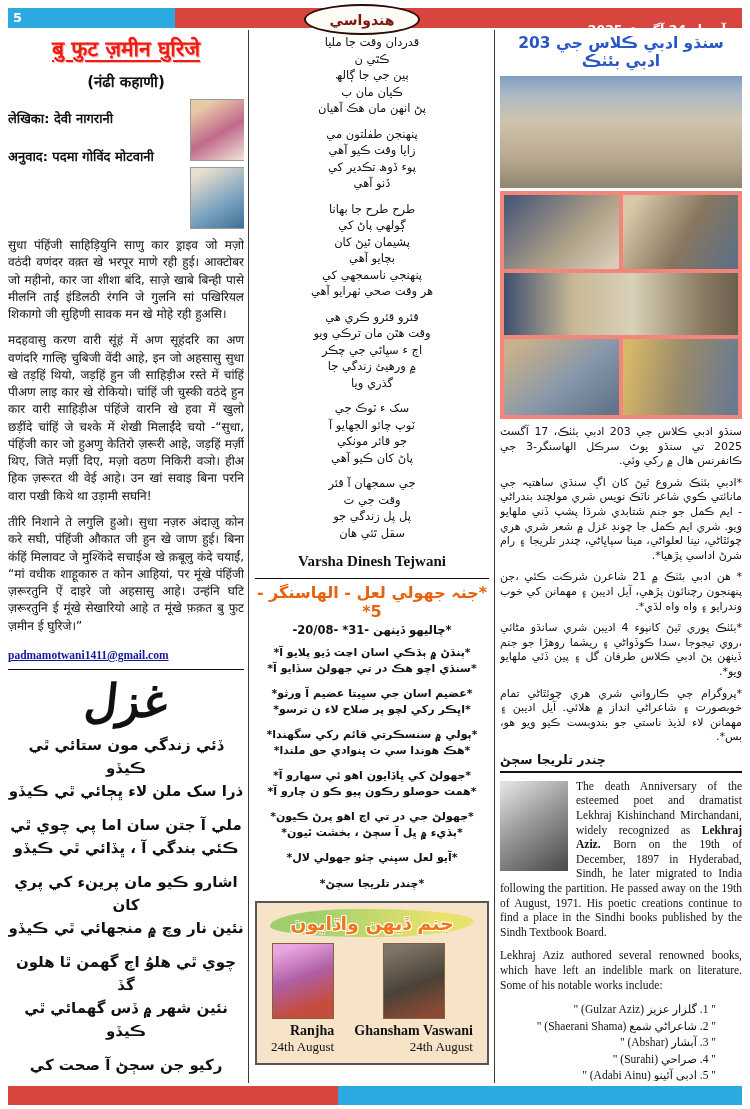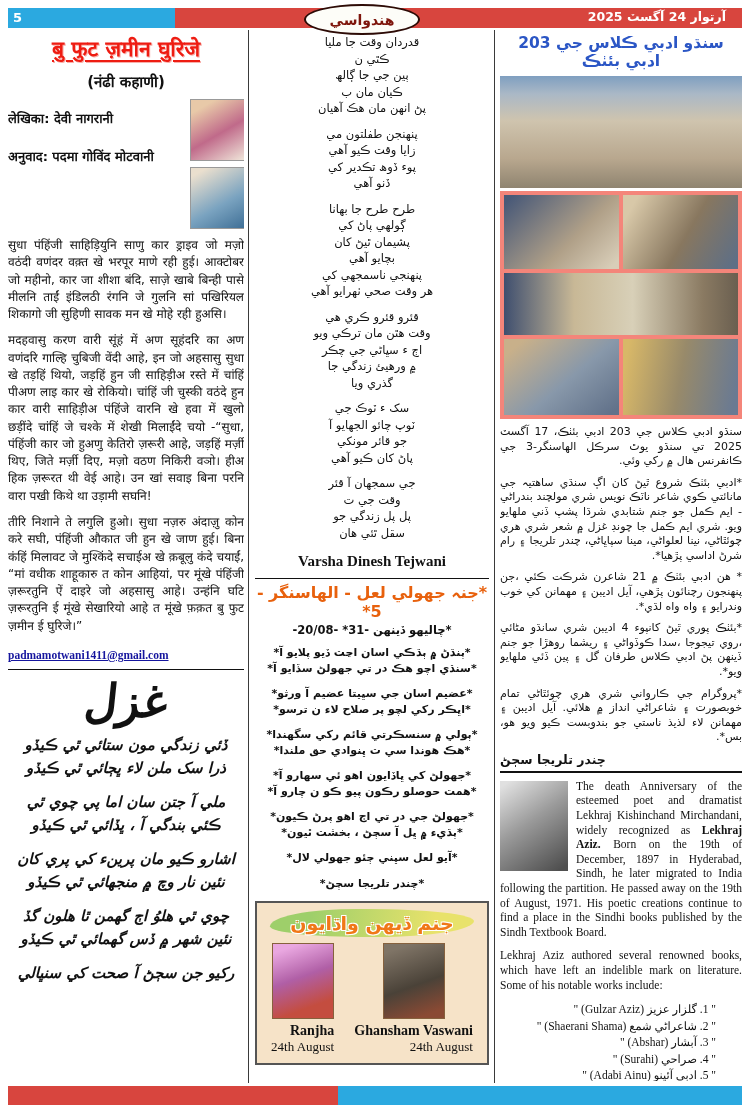--- a/index.html
+++ b/index.html
@@ -3,21 +3,21 @@
 <meta charset="utf-8">
 <style>
   html,body{margin:0;padding:0;background:#e8e8e8;}
   .page{position:relative;width:750px;height:1109px;background:#fff;margin:0 auto;overflow:hidden;
         font-family:"DejaVu Sans",sans-serif;color:#111;}
   
   .topbar{position:absolute;left:8px;top:8px;right:8px;height:20px;}
   .bar-blue{position:absolute;left:0;top:0;width:167px;height:20px;background:#2BA9E0;}
   .page-num{position:absolute;left:5px;top:2px;color:#fff;font-weight:bold;font-size:13px;}
   .bar-red{position:absolute;left:167px;right:0;top:0;height:20px;background:#D8453E;}
-  .issue-date{position:absolute;right:16px;top:1px;color:#fff;font-weight:bold;font-size:12.5px;direction:rtl;}
+  .issue-date{position:absolute;right:16px;top:14px;color:#fff;font-weight:bold;font-size:12.5px;direction:rtl;}
   .masthead{position:absolute;left:296px;top:-4px;width:112px;height:27px;background:#fdfdf8;
             border:2px solid #2d0b06;border-radius:50%;display:flex;align-items:center;justify-content:center;z-index:3;}
   .masthead span{color:#7e150c;font-weight:bold;font-size:14px;direction:rtl;}
   
   .divider{position:absolute;top:30px;bottom:26px;width:1px;background:#3a3a3a;}
   .d1{left:248px}.d2{left:494px}
   .col{position:absolute;top:34px;bottom:28px;overflow:hidden;}
   .col1{left:8px;width:236px;}
   .col2{left:255px;width:234px;}
   .col3{left:500px;width:242px;}
@@ -30,21 +30,21 @@
   .photo{width:54px;height:60px;margin-bottom:6px;border:1px solid #999;}
   .p-author{background:linear-gradient(150deg,#e8c9a8 15%,#c06a8a 55%,#f0e6da);}
   .p-translator{background:linear-gradient(150deg,#eadfce 10%,#7aa3c0 60%,#3f6f96);}
   .byline{font-weight:bold;font-size:13px;margin:10px 0 20px;}
   .story-para{font-size:12px;line-height:1.44;text-align:justify;margin:0 0 9px;}
   .email{display:inline-block;color:#15159e;font-weight:bold;font-size:11.5px;text-decoration:underline;
          font-family:"Liberation Serif",serif;margin:0 0 6px;cursor:pointer;}
   .rule{border:none;border-top:1.5px solid #111;margin:2px 0 6px;}
   .ghazal-title{text-align:center;font-size:46px;font-weight:bold;font-family:"DejaVu Serif",serif;
                 transform:skewX(-6deg);margin:0 0 8px;line-height:1.1;}
-  .ghazal-line{text-align:center;font-weight:bold;font-size:15px;line-height:23px;font-style:italic;}
+  .ghazal-line{text-align:center;font-weight:bold;font-size:15px;line-height:23px;}
   .ghazal-line:empty{height:11px;}
   
   .poem-line{text-align:center;font-size:11.5px;line-height:16.5px;}
   .poem-line:empty{height:9px;}
   .poem-author{text-align:center;font-family:"Liberation Serif",serif;font-weight:bold;font-size:15px;margin:12px 0 8px;}
   .sep{border-top:1.5px solid #111;margin:0 0 4px;}
   .box2-head{color:#e8610d;font-weight:bold;font-size:16px;text-align:center;margin:4px 0 2px;}
   .box2-sub{text-align:center;font-size:11.5px;font-weight:bold;margin:0 0 8px;}
   .box2-line{text-align:center;font-size:11px;font-weight:bold;line-height:15.5px;}
   .box2-line:empty{height:10px;}

